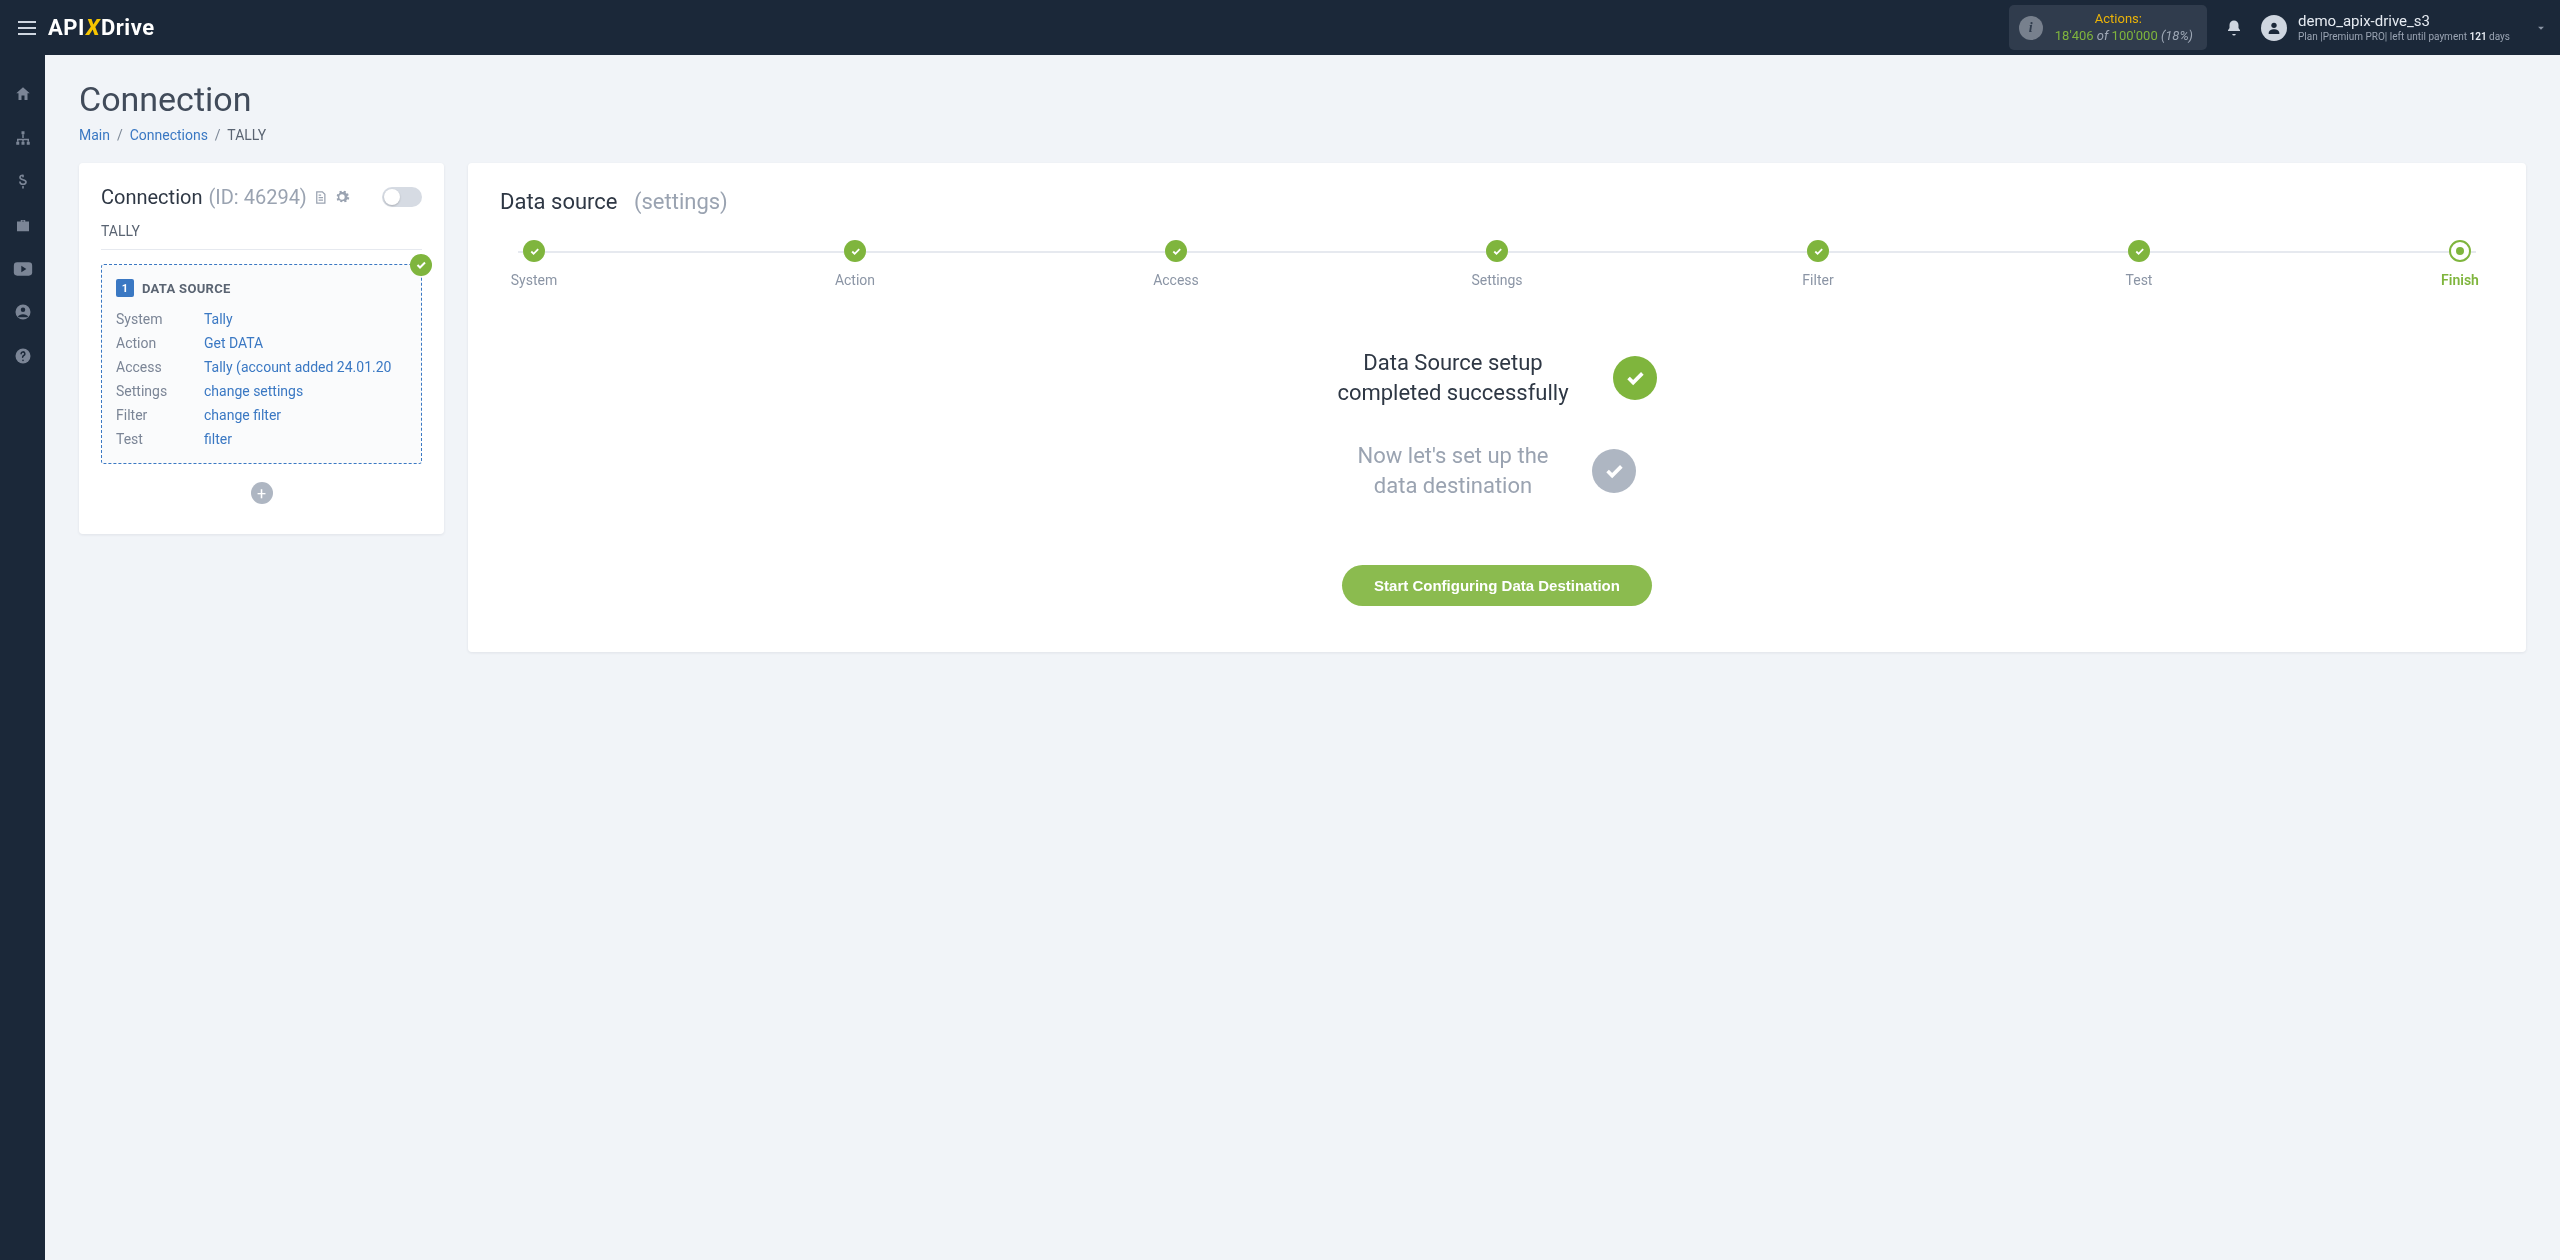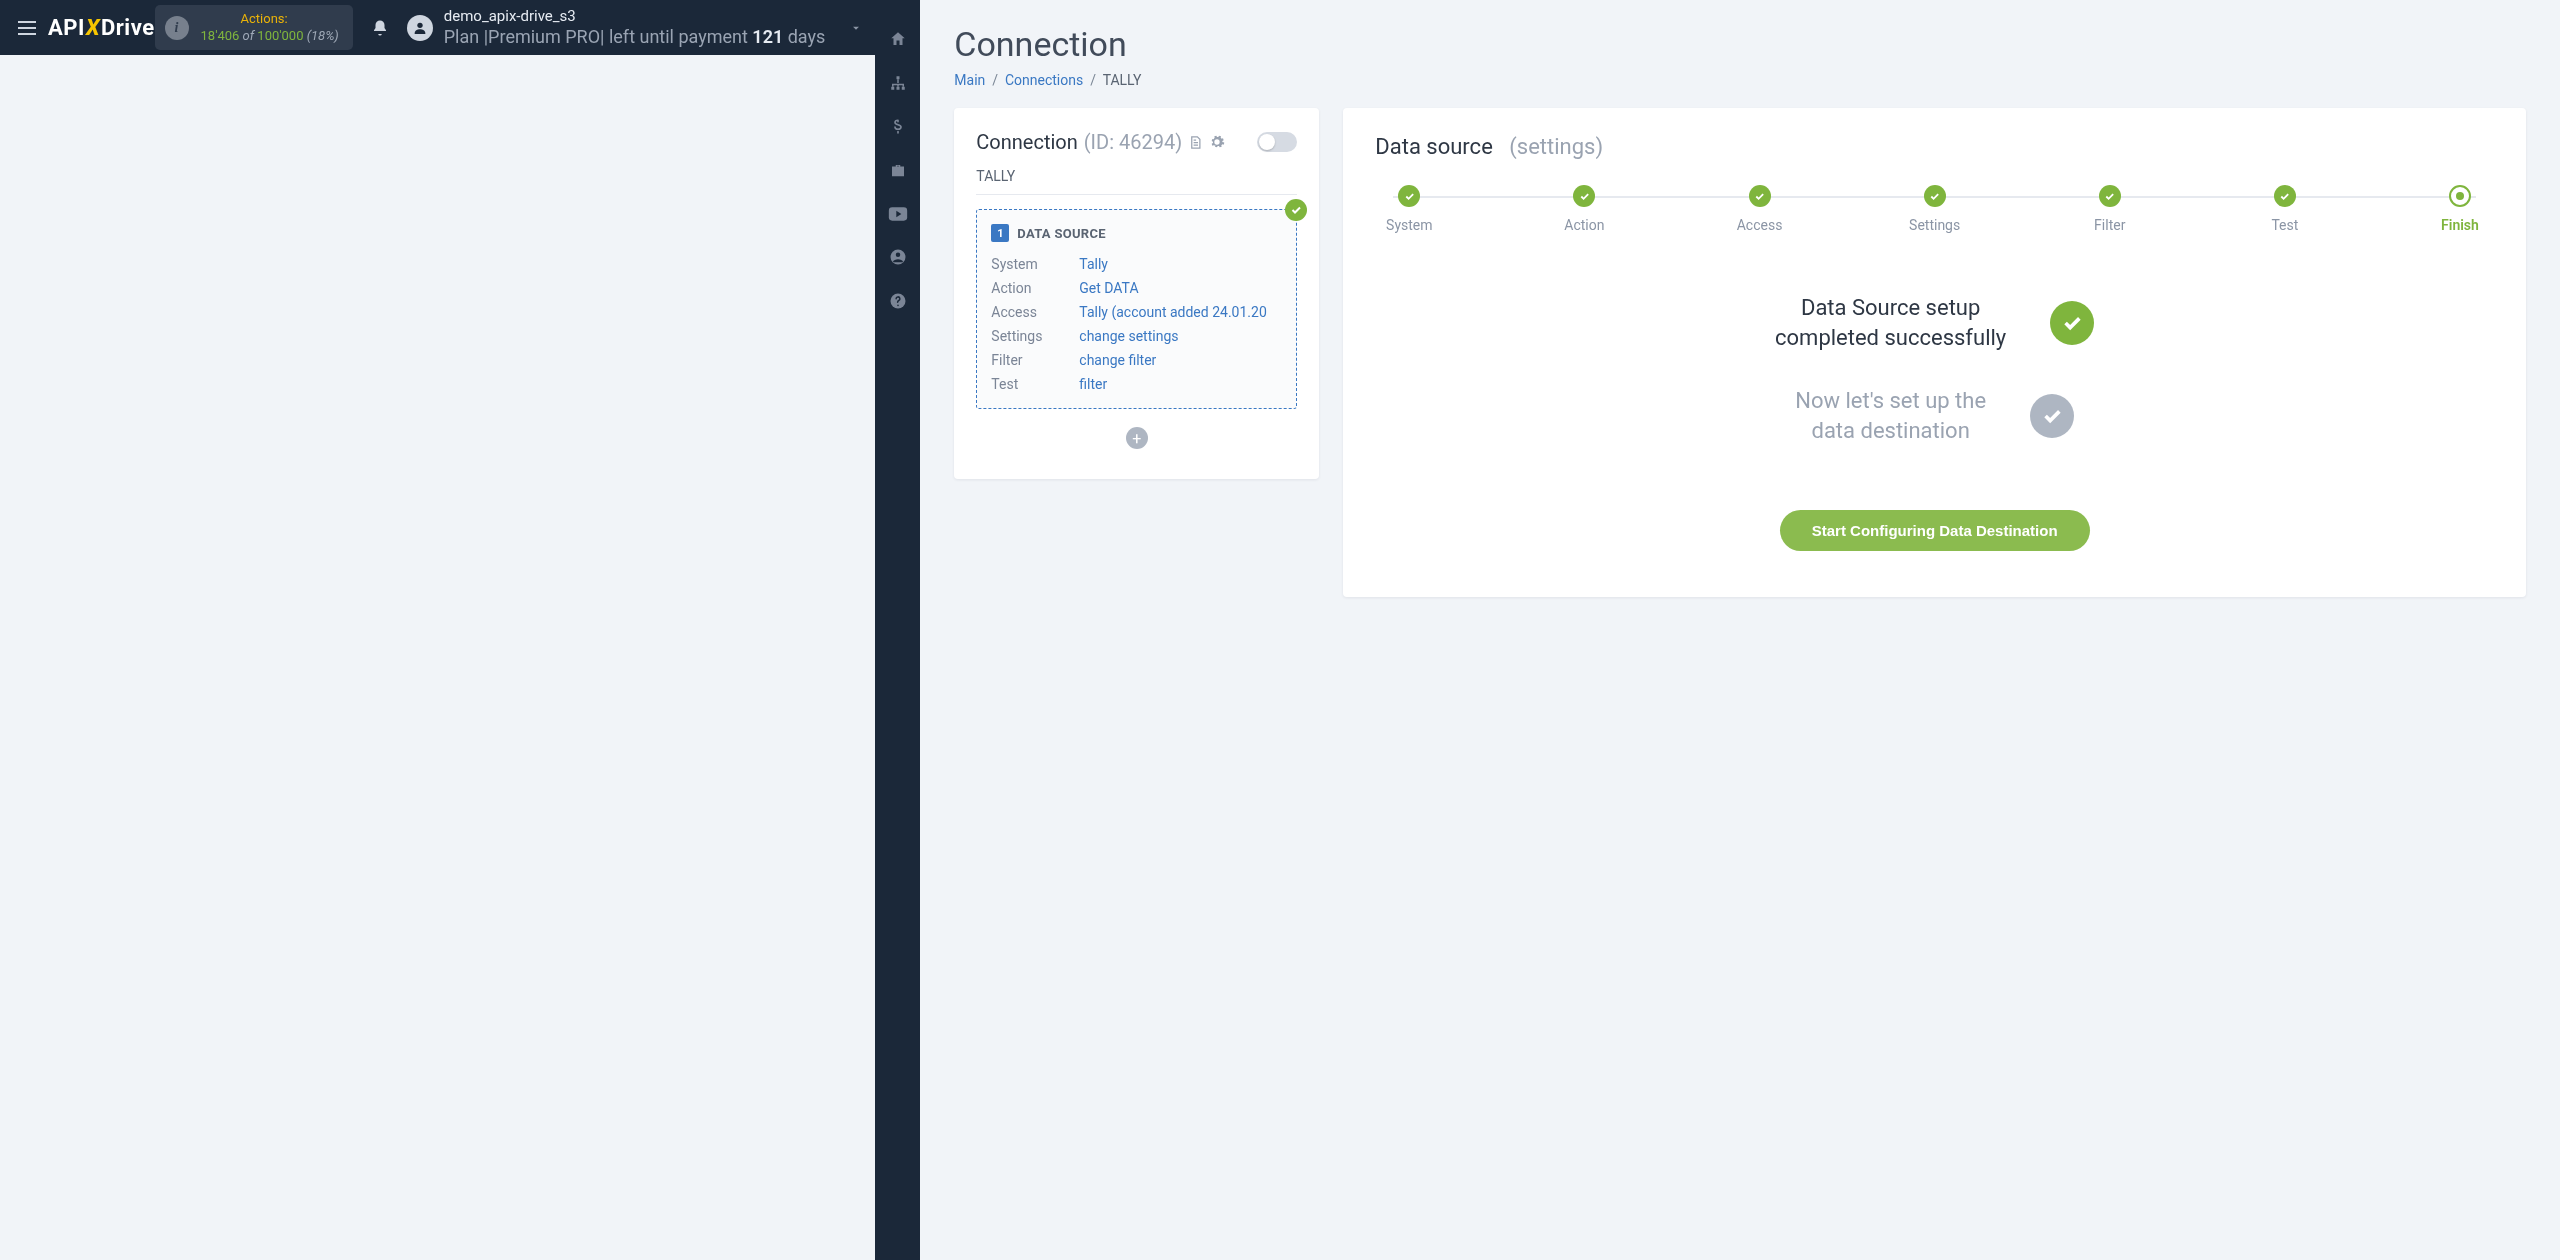--- a/index.html
+++ b/index.html
@@ -1,17 +1,17 @@
 <!DOCTYPE html>
 <html><head>
 <meta charset="utf-8">
 <style>
 * { margin: 0; padding: 0; box-sizing: border-box; }
 body { font-family: -apple-system, BlinkMacSystemFont, "Segoe UI", Roboto, Helvetica, Arial, sans-serif; background: #f1f4f8; color: #333; font-size: 14px; }
-.app { display: flex; flex-direction: row; width: 2560px; height: 1260px; transform-origin: top left; }
+.app { display: flex; flex-direction: column; width: 2560px; height: 1260px; transform-origin: top left; }
 
 .topbar { height: 55px; background: #1b2839; display: flex; align-items: center; color: #cfd6e0; padding: 0 12px; }
 .hamburger { width: 30px; display:flex; flex-direction:column; gap:4px; cursor:pointer; padding:6px;}
 .hamburger span{height:2px;background:#cfd6e0;width:18px;}
 .logo { margin-left: 6px; font-weight:700; font-size:22px; letter-spacing:0.5px; display:flex; align-items:center;}
 .logo .api{color:#fff;}
 .logo .x{color:#f7c600; font-style:italic; font-weight:800; margin:0 1px; position:relative;}
 .logo .drive{color:#fff;}
 .topbar-spacer{flex:1;}
 .actions-box{background:#303c4d;border-radius:5px;padding:6px 14px 6px 10px;display:flex;align-items:center;gap:12px;font-size:13px;}
@@ -20,21 +20,21 @@
 .actions-text .line1{color:#eab308;margin-left:40px;}
 .actions-text .used{color:#7fb53d;}
 .actions-text .of{color:#9ea8b6;font-style:italic;text-align:right;}
 .actions-text .quota{color:#7fb53d;}
 .actions-text .pct{color:#9ea8b6;font-style:italic;}
 .bell{margin:0 18px;color:#cfd6e0;}
 .user-area{display:flex;align-items:center;gap:11px;margin-right:14px;}
 .avatar{width:26px;height:26px;border-radius:50%;background:#cfd6e0;display:flex;align-items:center;justify-content:center;color:#1b2839;}
 .user-text{line-height:1.25;}
 .user-name{color:#e6ebf2;font-size:15px;}
-.user-sub{color:#9aa4b3;font-size:18px;}
+.user-sub{color:#9aa4b3;font-size:10px;}
 .user-sub .days{color:#e6ebf2;font-weight:600;}
 .chev{color:#8b95a5;margin-left:10px;}
 .lower{flex:1;display:flex;min-height:0;}
 .sidebar{width:45px;background:#1b2839;display:flex;flex-direction:column;align-items:center;padding-top:30px;gap:26px;}
 .sidebar .sicon{color:#7b8596;font-size:18px;cursor:pointer;}
 .content{flex:1;padding:24px 34px;overflow:auto;}
 h1.page-title{font-size:34px;font-weight:400;color:#414b5a;margin-bottom:8px;}
 .breadcrumb{font-size:14px;color:#7c8796;margin-bottom:20px;}
 .breadcrumb a{color:#3a78c3;text-decoration:none;}
 .breadcrumb .cur{color:#5a6472;}

